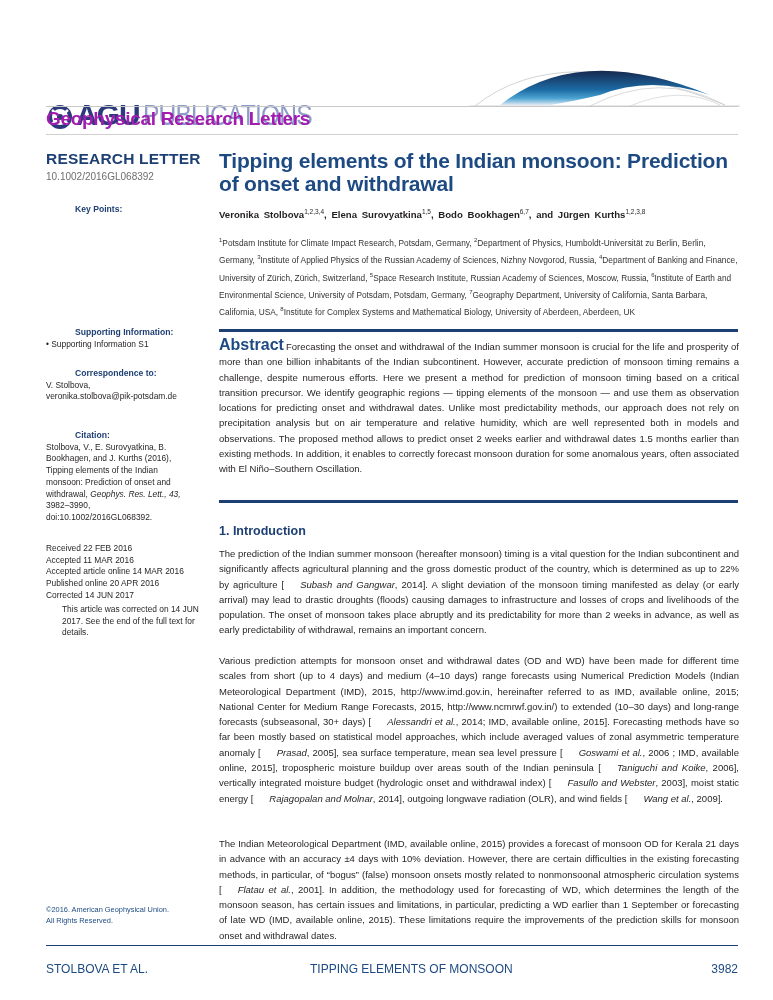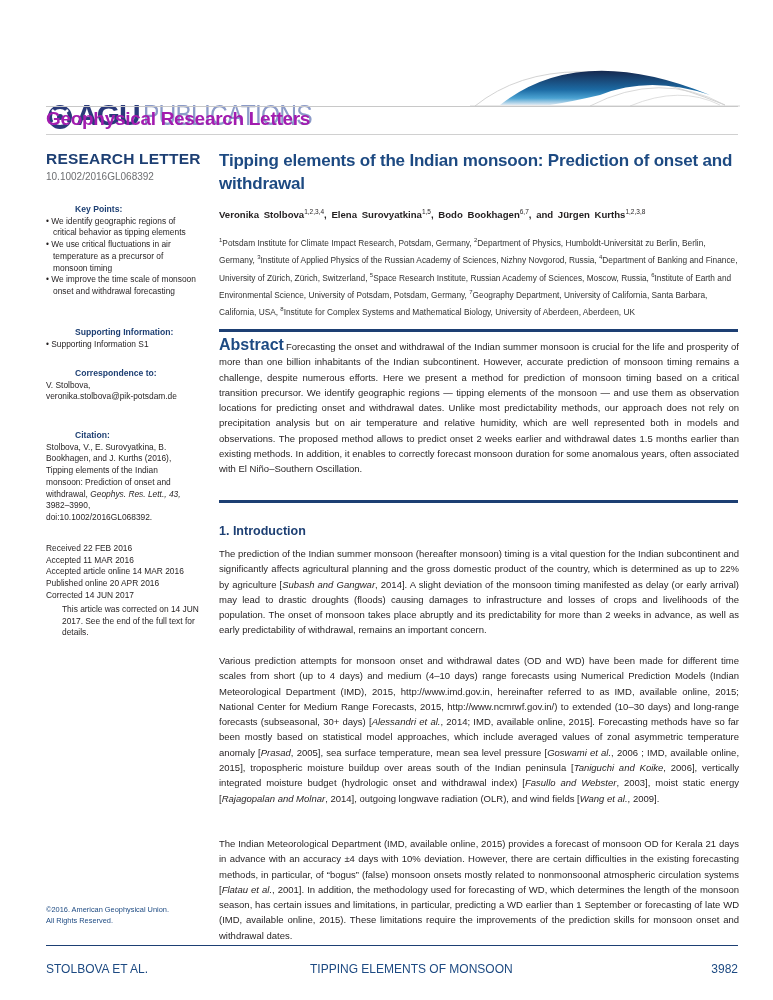--- a/index.html
+++ b/index.html
@@ -19,31 +19,31 @@
   
   .side { left:46px; width:150px; font-size:8.4px; line-height:11.7px; color:#231f20; }
   .side-h { color:#1d3f73; font-weight:bold; font-size:8.6px;padding-left:29px; }
   .side ul { list-style:none; margin:0; padding:0; }
   .side li { padding-left:7px; text-indent:-7px; }
   .side li:before { content:"• "; }
   #rl { left:46px; top:150px; font-size:15.5px; font-weight:bold; color:#1d3f73; letter-spacing:0.2px; }
   #doi { left:46px; top:171px; font-size:10px; color:#6d6e71; }
 
   
-  #title { left:219px; top:149px; width:520px; font-size:17px; line-height:23px; color:#1d4a82; font-weight:bold; letter-spacing:-0.2px; }
+  #title { left:219px; top:149px; width:520px; font-size:21px; line-height:23px; color:#1d4a82; font-weight:bold; letter-spacing:-0.2px; }
   #authors { left:219px; top:208px; font-size:9.6px; font-weight:bold; color:#231f20; word-spacing:2px; }
   #authors sup { font-size:6.5px; font-weight:normal; }
   #affil { left:219px; top:233px; width:520px; font-size:8.3px; line-height:14.5px; color:#333; }
   #affil sup { font-size:6px; }
   .bar { left:219px; width:519px; height:3px; background:#1d3f73; }
   #abstract { left:219px; top:337px; width:520px; font-size:9.5px; line-height:15.3px; text-align:justify; }
   #abstract .lbl { font-size:16px; font-weight:bold; color:#1d4a82; margin-right:2px; }
   #intro-h { left:219px; top:524px; font-size:12.5px; font-weight:bold; color:#1d3f73; }
   .para { left:219px; width:520px; font-size:9.5px; line-height:15.3px; text-align:justify; }
-  .para i { font-style:italic; }
+  .para i { font-style:italic;padding-left:16px; }
   #foot-rule { left:46px; top:945px; width:692px; height:1px; background:#1d3f73; }
   .foot { top:962px; font-size:12px; color:#1d4a82; }
   #copyright { left:46px; top:904px; font-size:7.4px; line-height:11px; color:#1d4a82; }
 </style>
 </head>
 <body>
 
 <div id="logo" class="abs">
   <svg class="mark" viewBox="0 0 28 26">
     <circle cx="14" cy="13" r="10" fill="none" stroke="#2a3a7a" stroke-width="4"></circle>
@@ -72,25 +72,20 @@
 
 <div id="hr1" class="abs"></div>
 <div id="journal" class="abs">Geophysical Research Letters</div>
 <div id="hr2" class="abs"></div>
 
 <div id="rl" class="abs">RESEARCH LETTER</div>
 <div id="doi" class="abs">10.1002/2016GL068392</div>
 
 <div class="abs side" style="top:204px;">
   <div class="side-h">Key Points:</div>
-  <ul>
-    <li>We identify geographic regions of critical behavior as tipping elements</li>
-    <li>We use critical fluctuations in air temperature as a precursor of monsoon timing</li>
-    <li>We improve the time scale of monsoon onset and withdrawal forecasting</li>
-  </ul>
 </div>
 
 <div class="abs side" style="top:327px;">
   <div class="side-h">Supporting Information:</div>
   <ul>
       <li>Supporting Information S1</li>
     </ul>
 </div>
 
 <div class="abs side" style="top:368px;">

